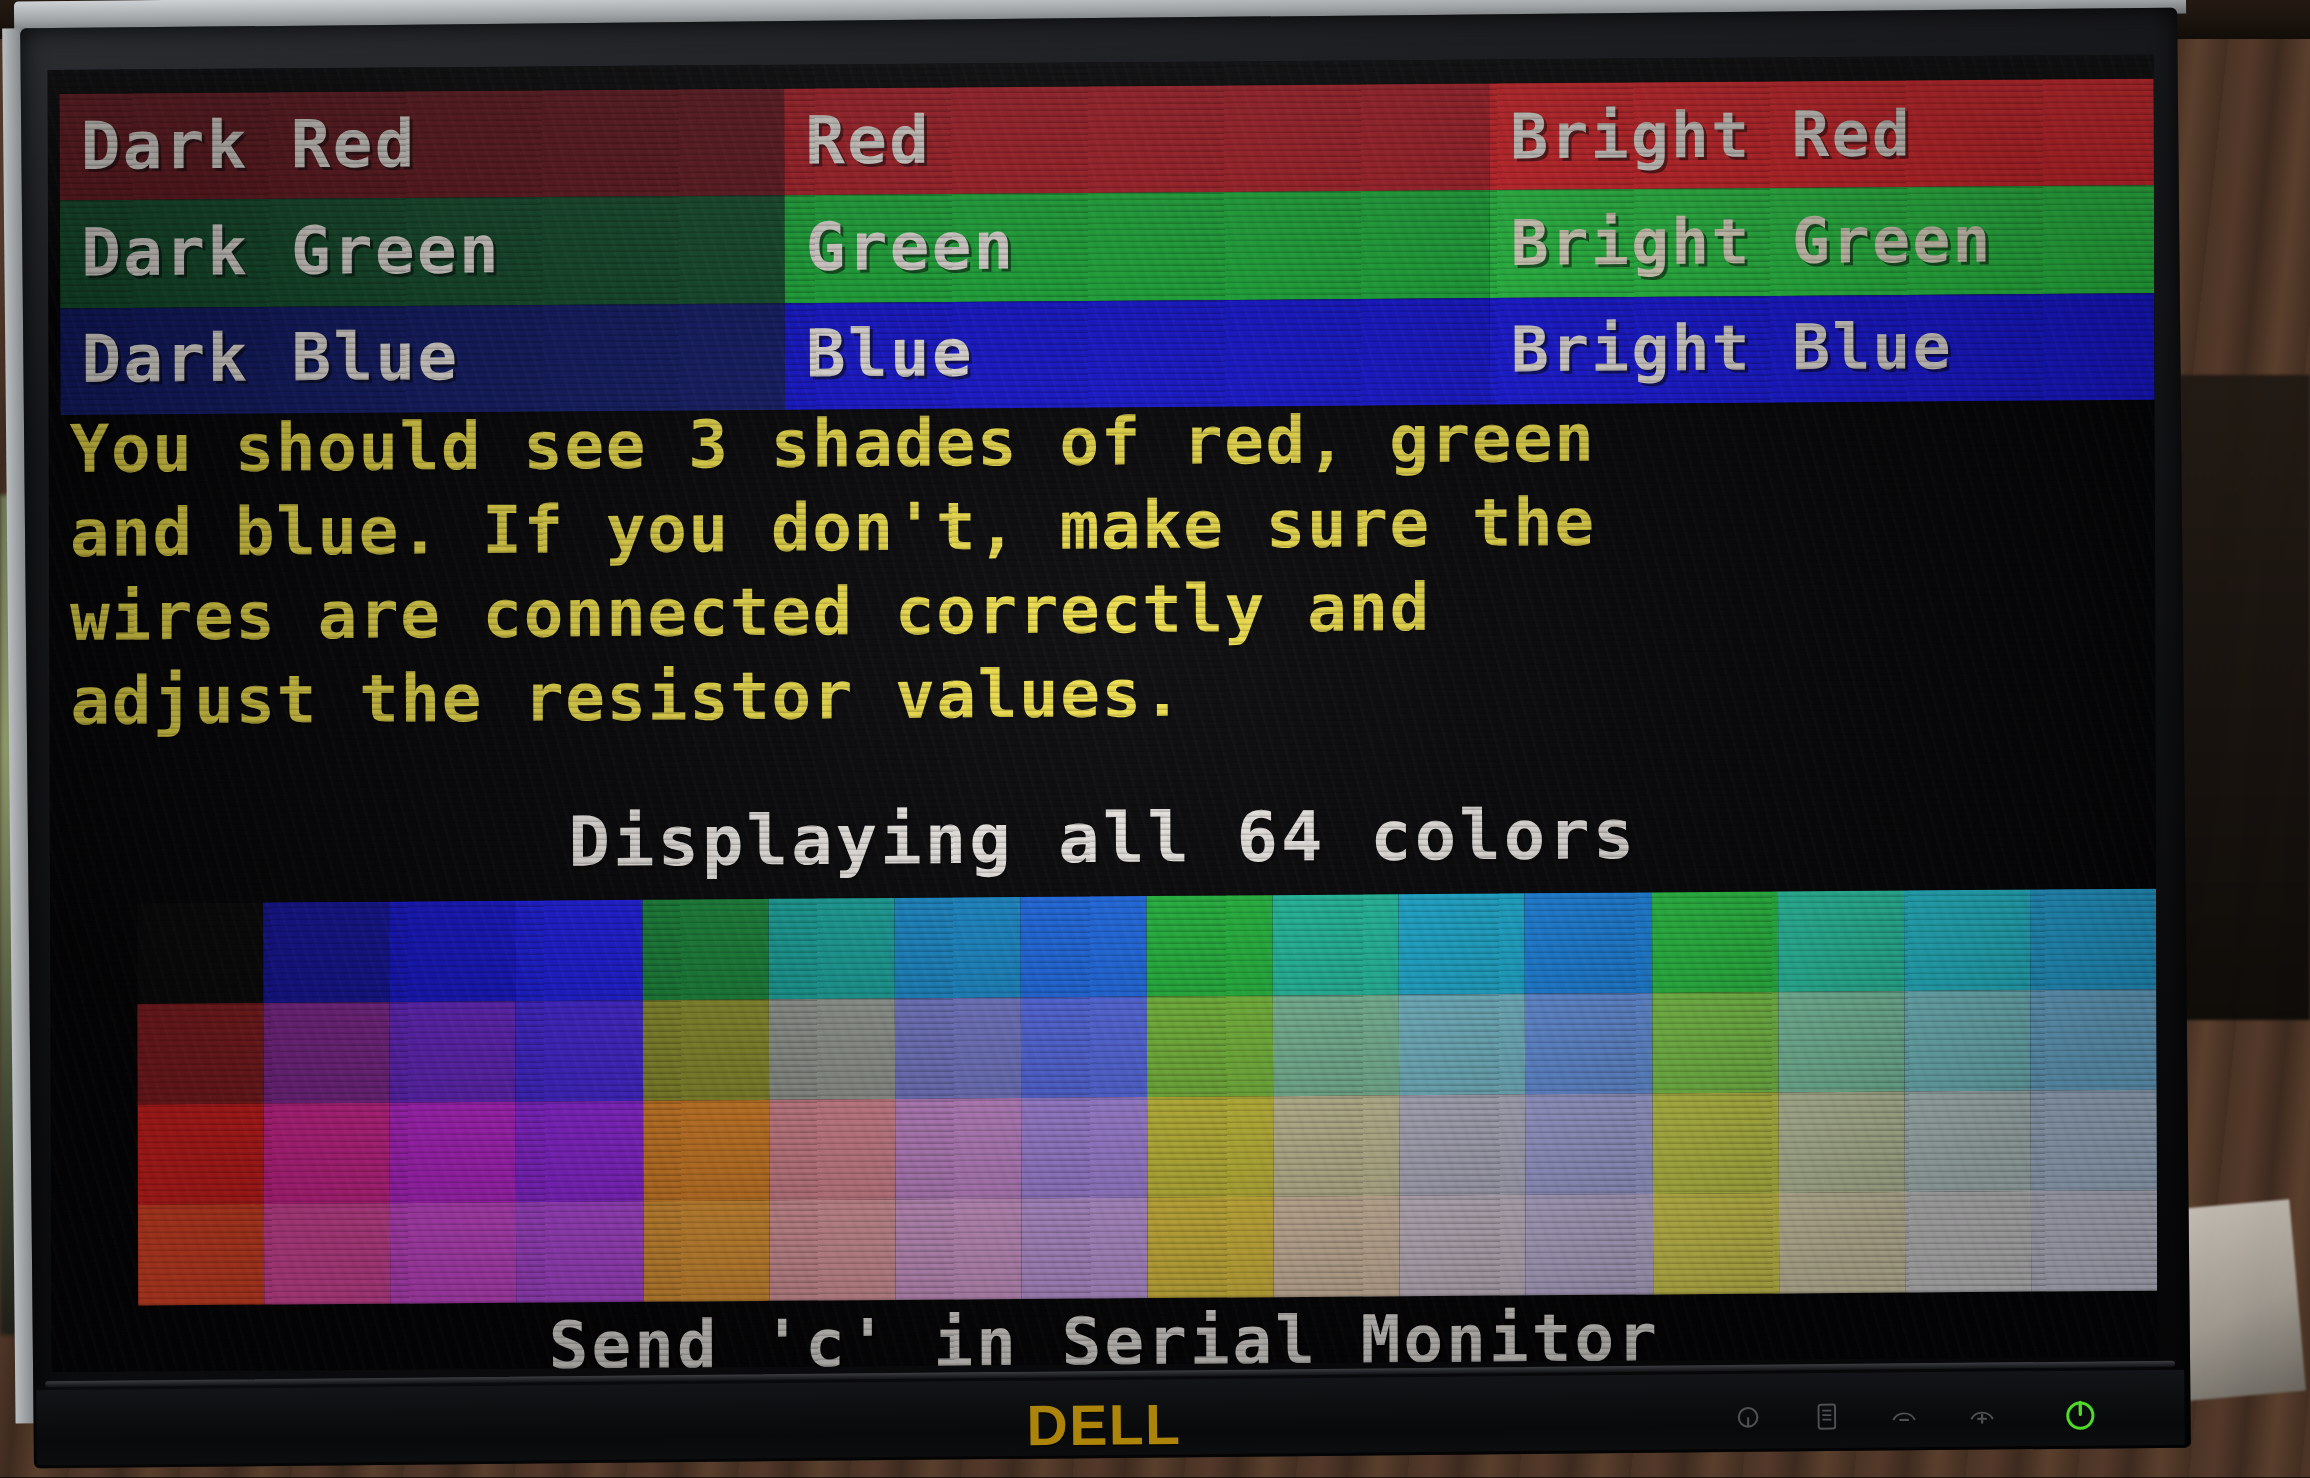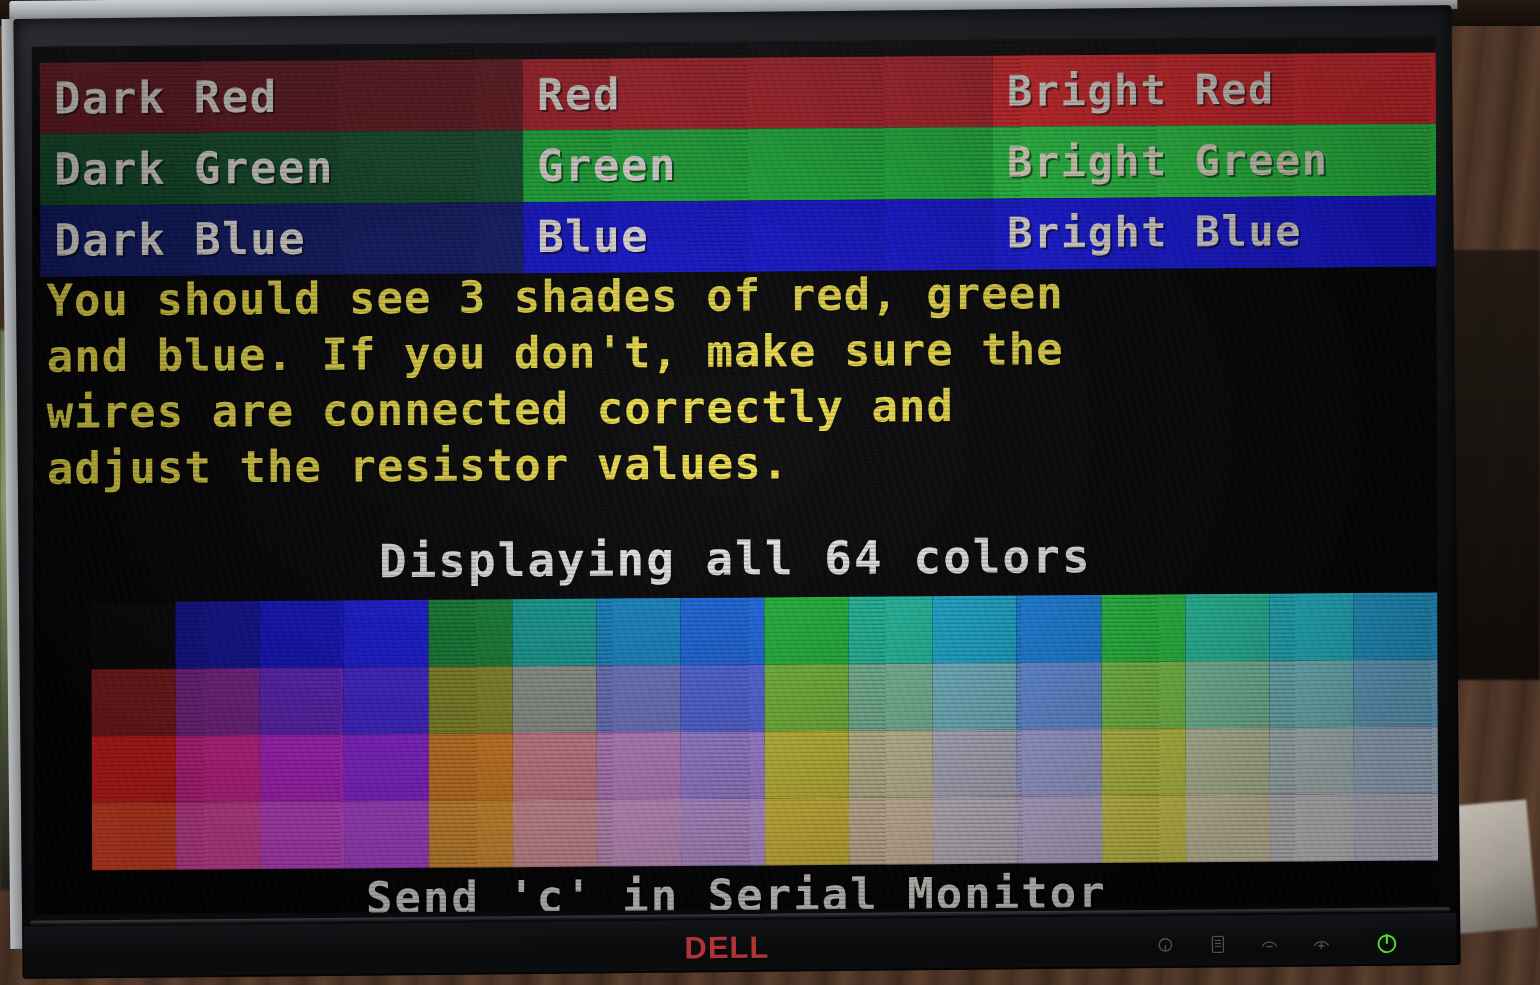--- a/index.html
+++ b/index.html
@@ -69,22 +69,22 @@
     background:linear-gradient(180deg,#3a3c40,#111214);
     border-radius:2px;
   }
   .brand-bar{
     position:absolute;left:28px;top:926px;width:1432px;height:50px;
     background:linear-gradient(180deg,#131417,#08090a 70%,#0c0d0f);
   }
   .dell-logo{
     position:absolute;left:688px;top:936px;
     font-family:"Liberation Sans",sans-serif;
-    font-weight:bold;font-size:31px;letter-spacing:1px;
-    color:#ef4444;opacity:.72;
+    font-weight:bold;font-size:38px;letter-spacing:1px;
+    color:#eab308;opacity:.72;
     text-shadow:0 1px 0 #000;
     user-select:none;
   }
   .osd-btns{
     position:absolute;left:1160px;top:944px;display:flex;align-items:center;gap:34px;
   }
   .osd-btn{
     width:18px;height:22px;color:#4b4e51;opacity:.85;
     display:flex;align-items:center;justify-content:center;
   }

